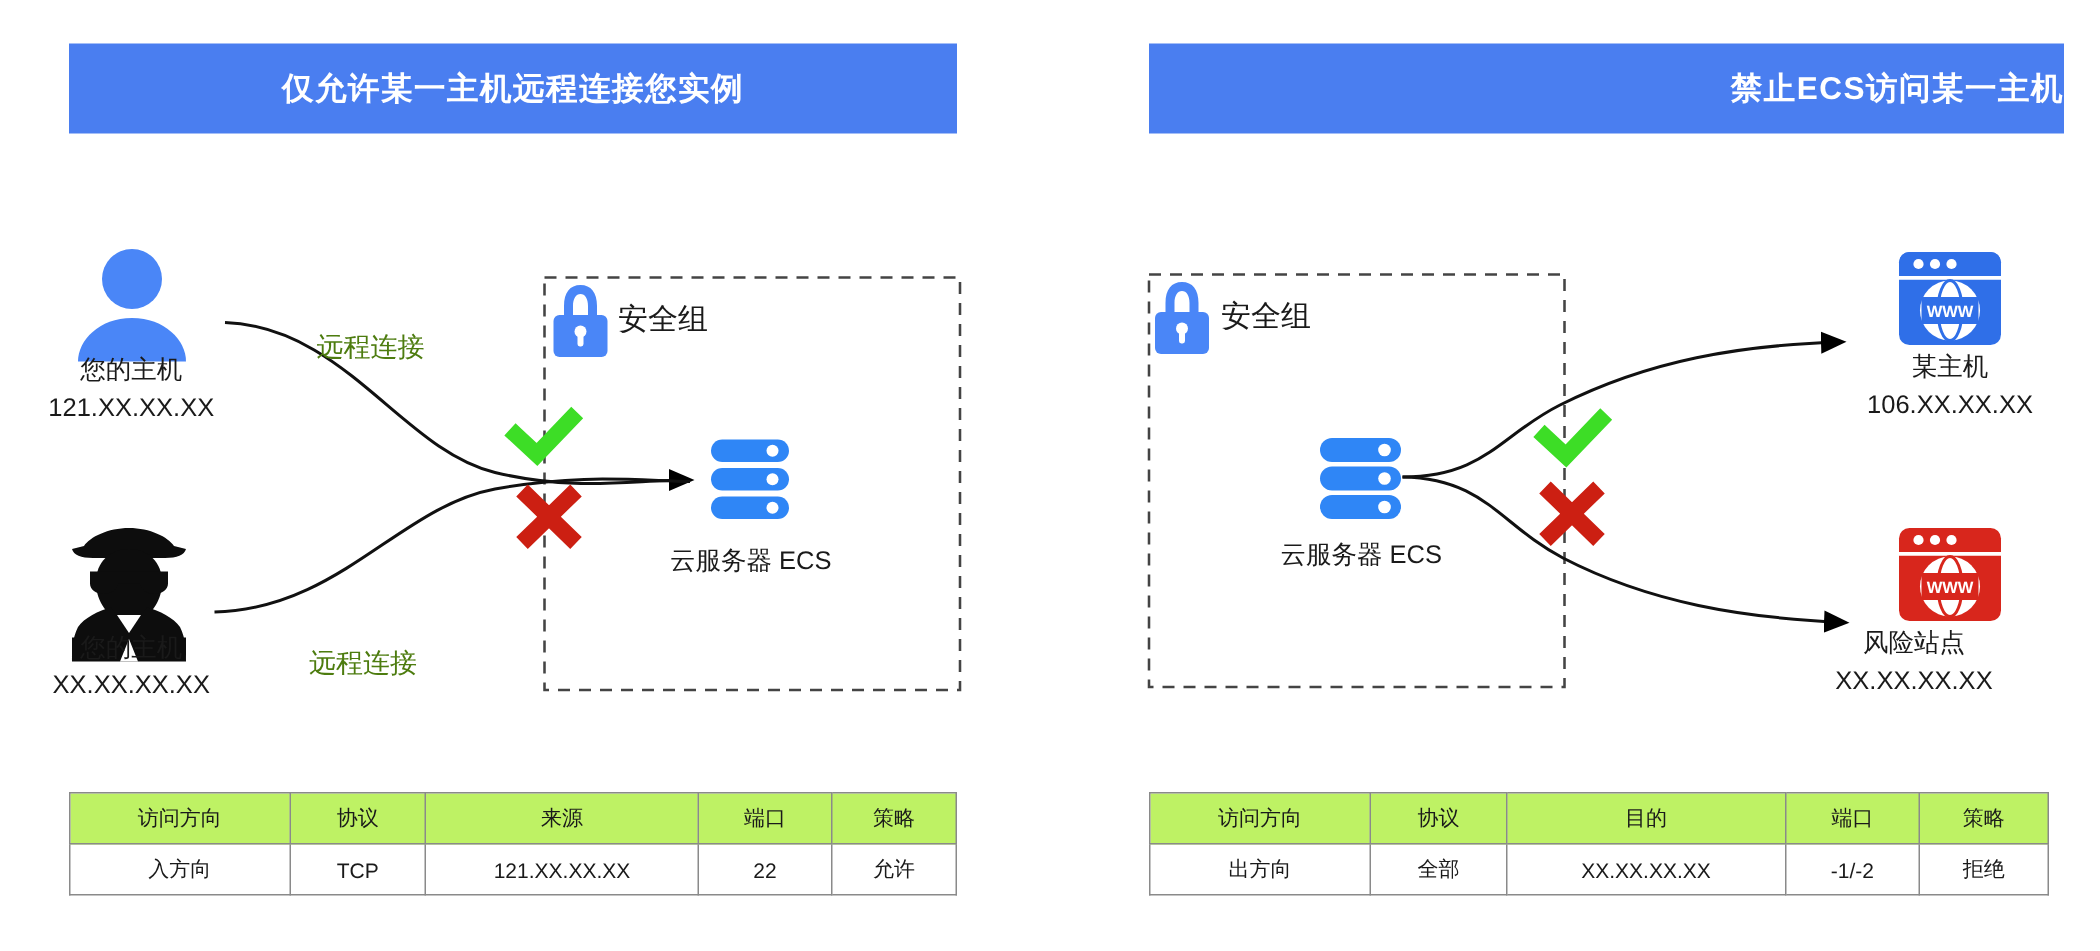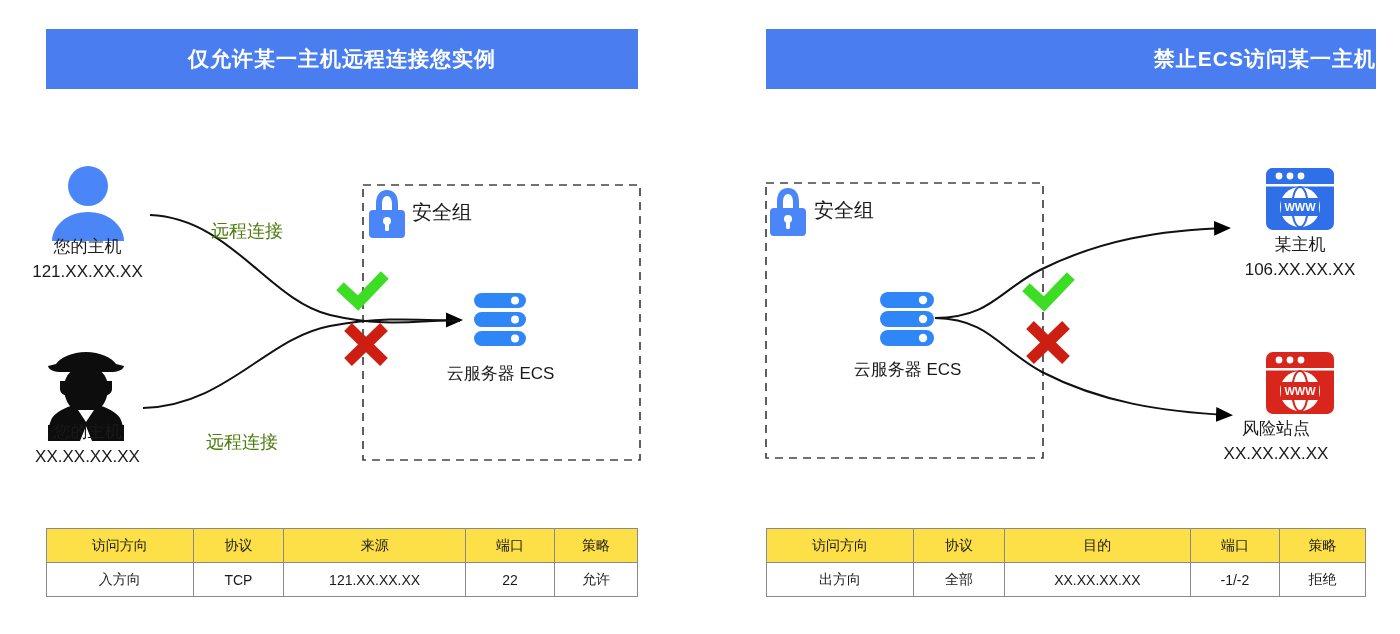--- a/index.html
+++ b/index.html
@@ -40,21 +40,21 @@
 
   
   .rule-table{
     position:absolute;border-collapse:collapse;
     font-size:14px;color:#1a1a1a;background:#ffffff;
   }
   .rule-table td{
     border:1px solid #8a8a8a;height:33px;text-align:center;
     padding:0 4px;white-space:nowrap;
   }
-  .rule-table thead td{background:#fde047;}
+  .rule-table thead td{background:#bef264;}
   .tbl-left{left:46px;top:528px;width:592px;}
   .tbl-right{left:766px;top:528px;width:600px;}
   .c1{width:150px;} .c2{width:90px;} .c3{width:185px;} .c4{width:88px;} .c5{width:81px;}
   .r1{width:150px;} .r2{width:90px;} .r3{width:190px;} .r4{width:88px;} .r5{width:84px;}
 </style>
 </head>
 <body>
 
 <div class="panel panel-left">
 

